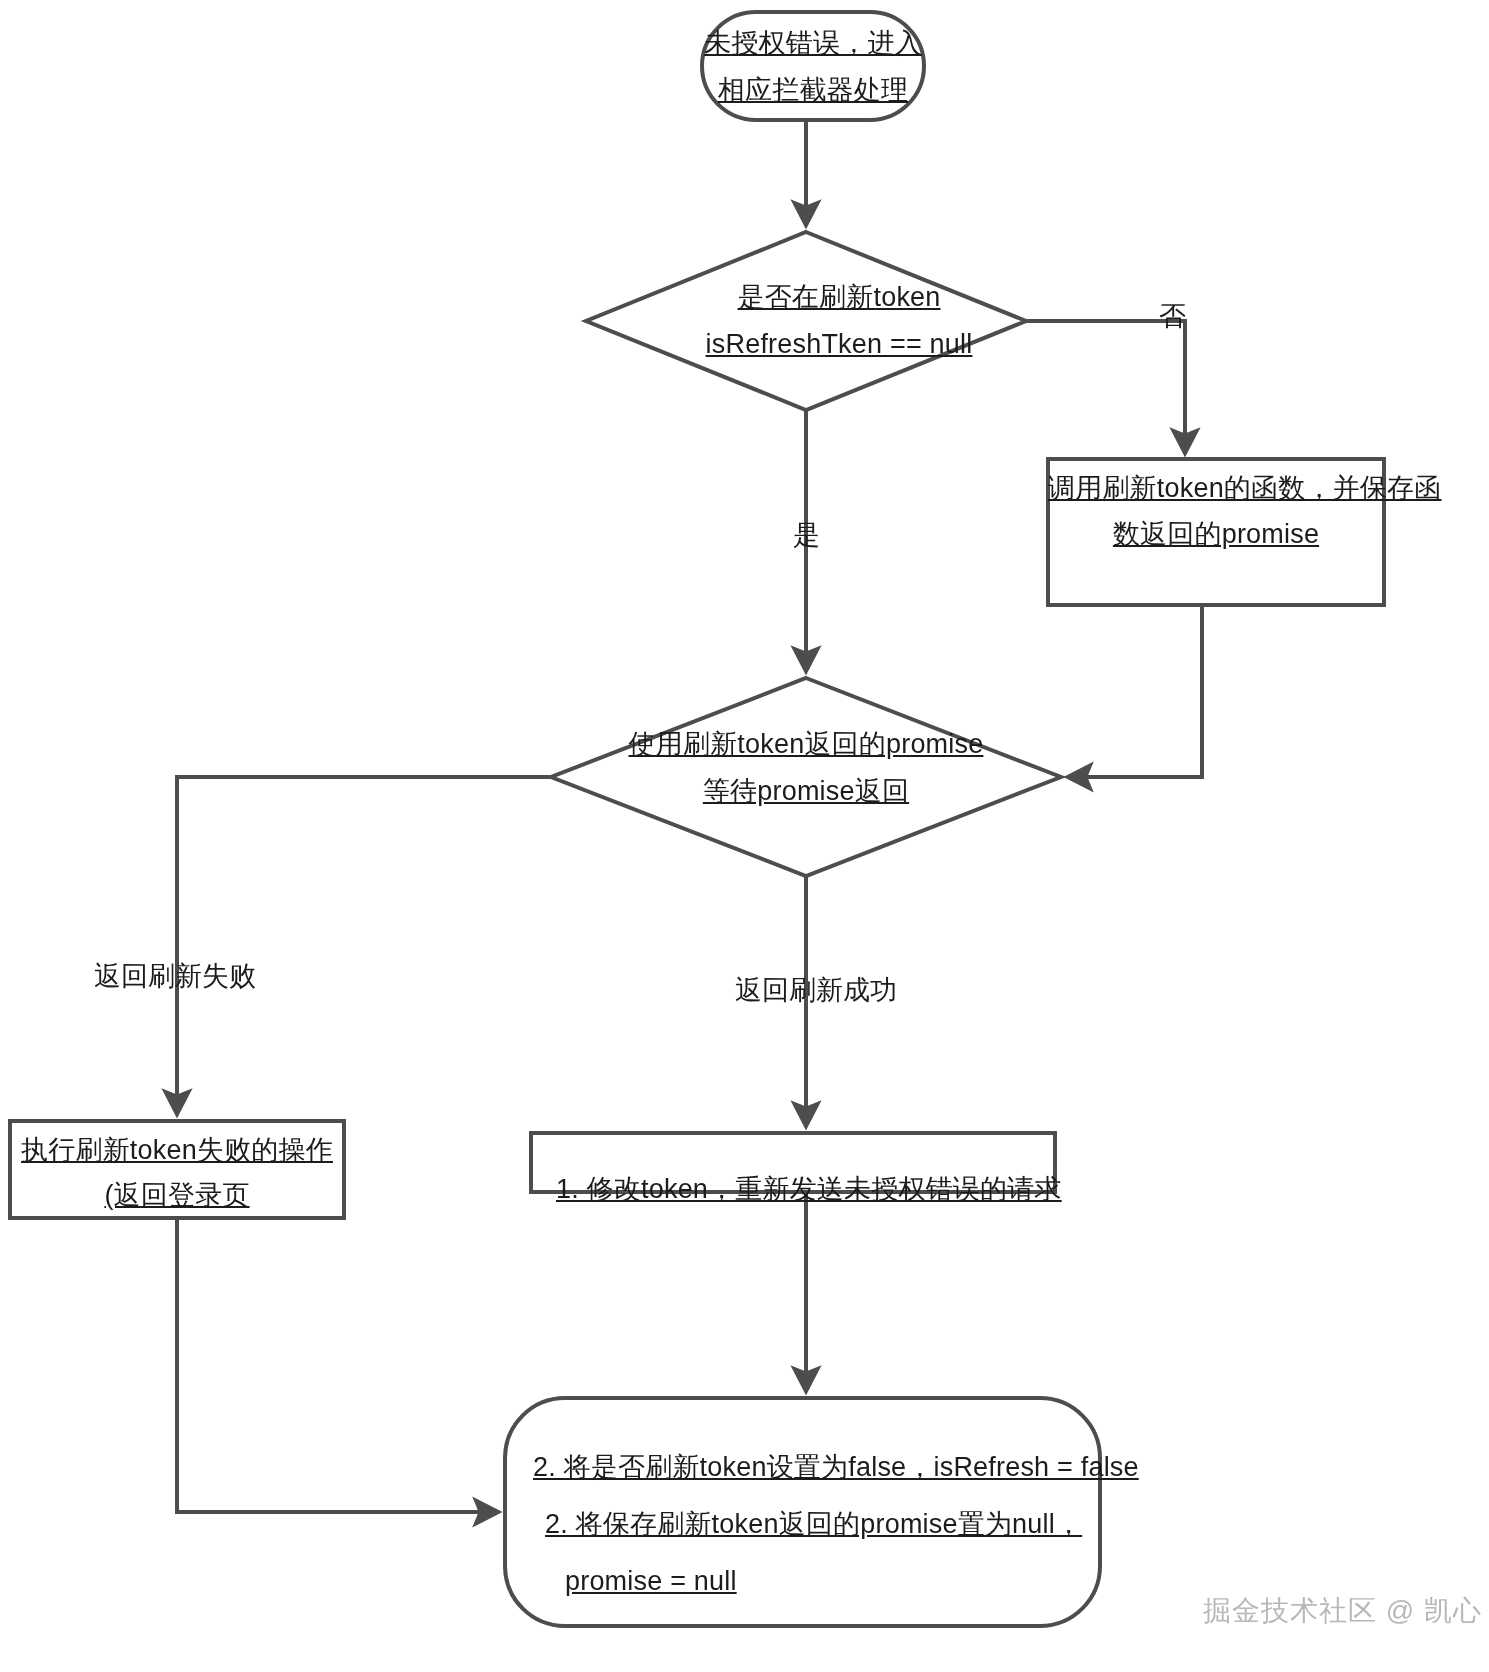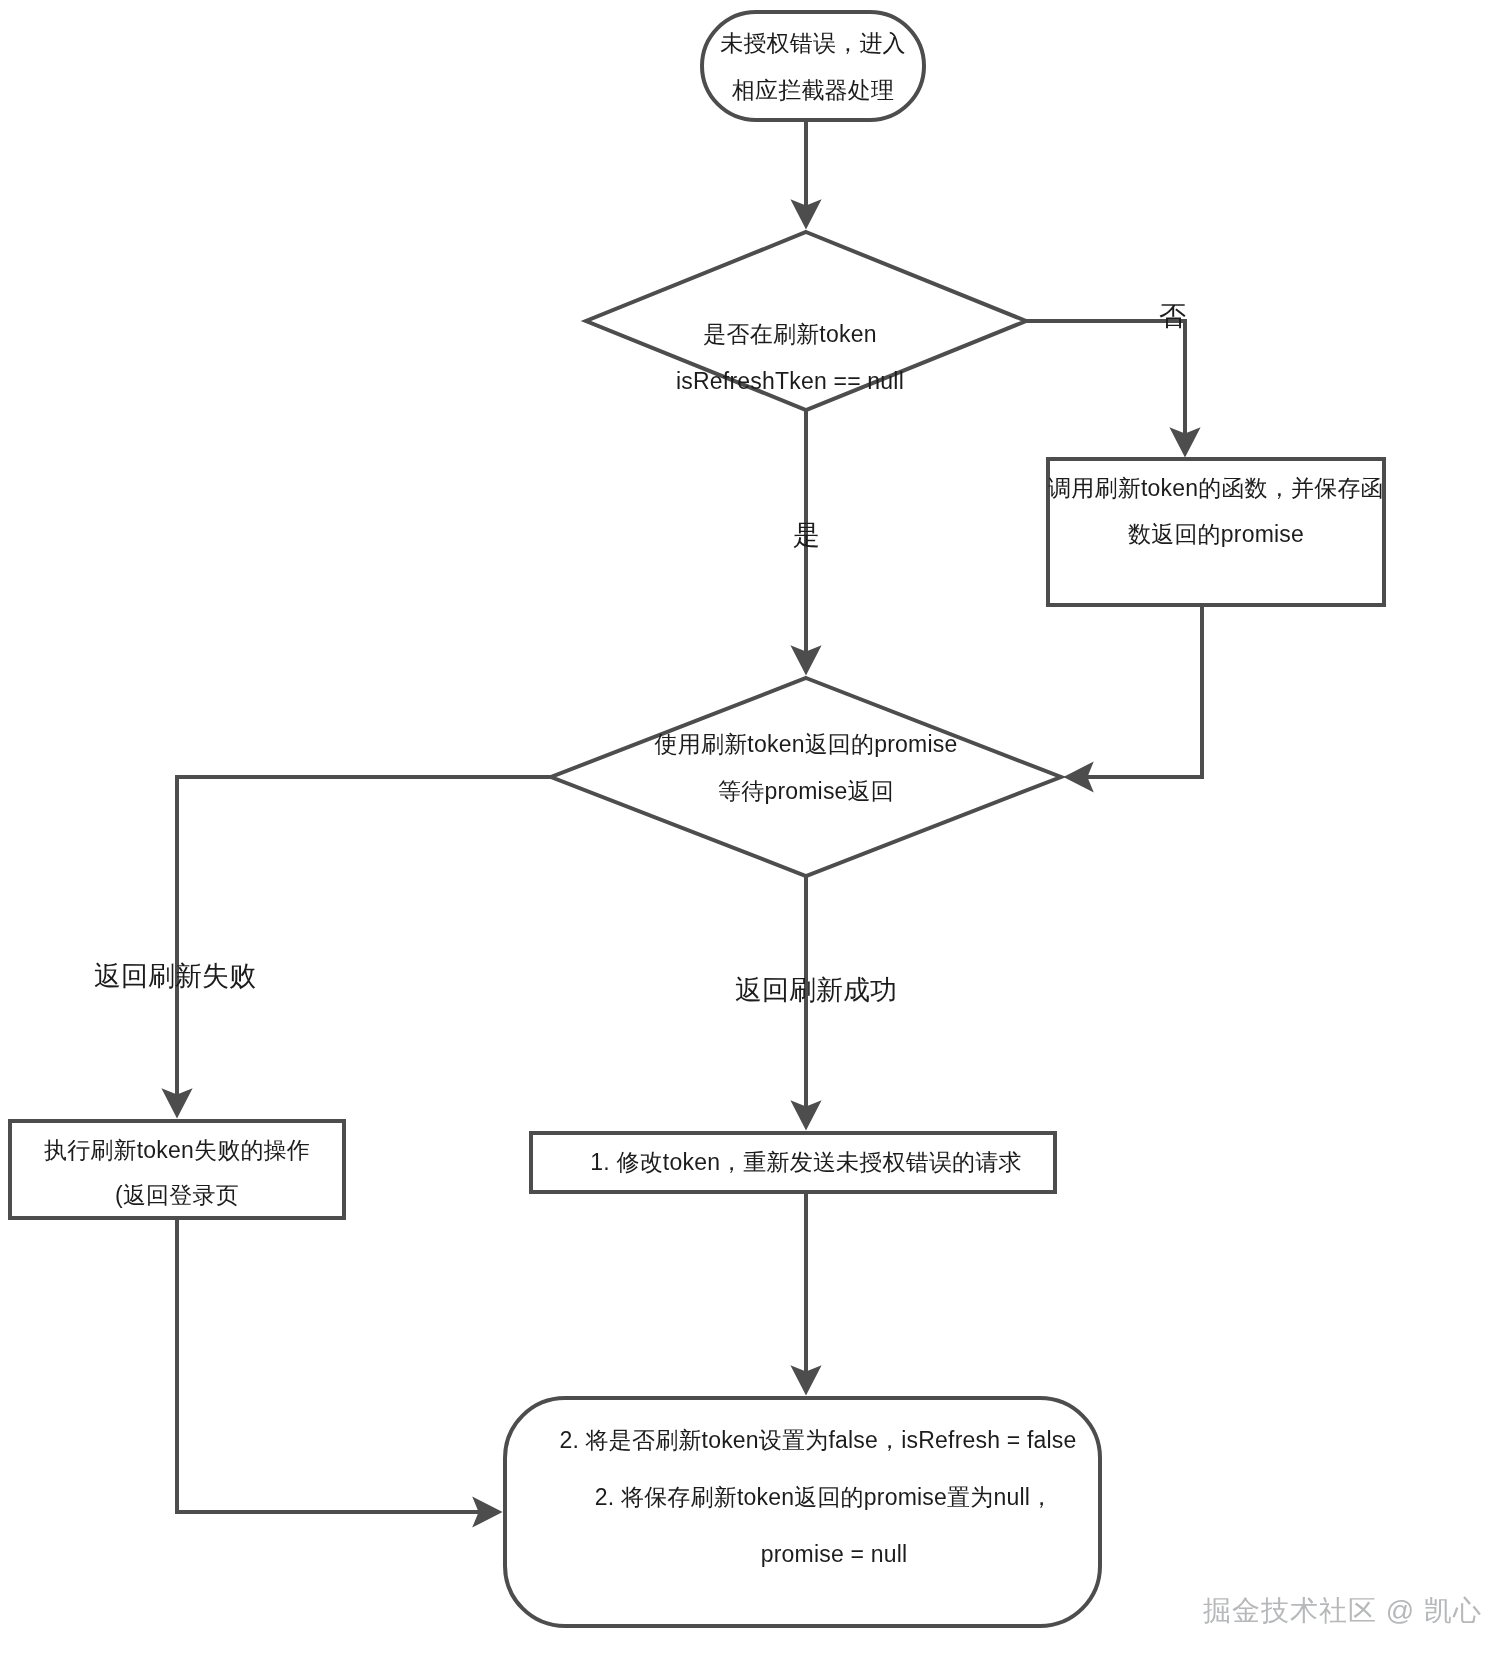--- a/index.html
+++ b/index.html
@@ -31,28 +31,30 @@
     fill: none;
     stroke: #4d4d4d;
     stroke-width: 4;
     stroke-linecap: butt;
     stroke-linejoin: miter;
   }
   .node-text {
     position: absolute;
     text-align: center;
     color: #1c1c1c;
-    font-size: 23px;
+    font-size: 27px;
     line-height: 47px;
     letter-spacing: 0.2px;
     white-space: nowrap;
     pointer-events: none;
+    text-decoration: underline;
   }
   .node-text.left {
-    text-align: center;
+    text-align: left;
+    margin-top: 27px;
   }
   .edge-label {
     position: absolute;
     color: #1c1c1c;
     font-size: 27px;
     line-height: 32px;
     white-space: nowrap;
   }
   .watermark {
     position: absolute;
@@ -119,21 +121,21 @@
 
     
     <path class="edge-line" d="M177,1218 L177,1512 L497,1512" marker-end="url(#arrowhead)"></path>
   </svg>
 
   <div class="node-text" style="left:660px; top:20px; width:306px;">
     <div>未授权错误，进入</div>
     <div>相应拦截器处理</div>
   </div>
 
-  <div class="node-text" style="left:590px; top:274px; width:400px;margin-top:37px;">
+  <div class="node-text" style="left:639px; top:274px; width:400px;">
     <div>是否在刷新token</div>
     <div>isRefreshTken == null</div>
   </div>
 
   <div class="node-text" style="left:1048px; top:465px; width:336px; line-height:46px;">
     <div>调用刷新token的函数，并保存函</div>
     <div>数返回的promise</div>
   </div>
 
   <div class="node-text" style="left:586px; top:721px; width:440px;">

